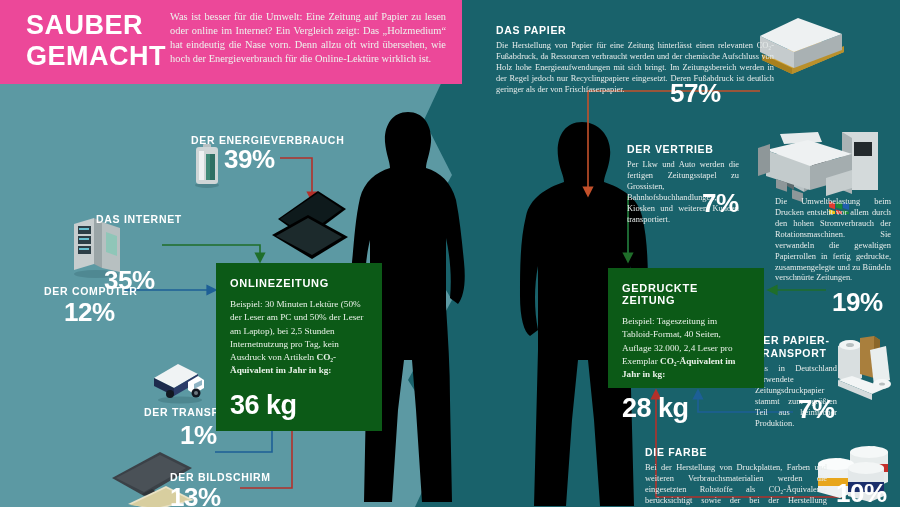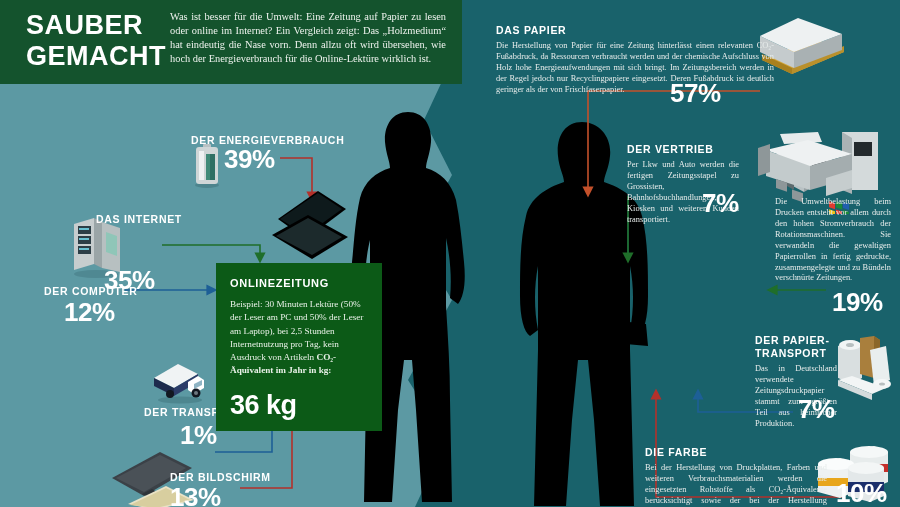--- a/index.html
+++ b/index.html
@@ -11,21 +11,21 @@
   }
   
   .bg-right{
     position:absolute;top:0;left:0;width:900px;height:507px;
   }
   .bg-right svg{display:block;}
 
   
   .header{
     position:absolute;left:0;top:0;width:462px;height:84px;
-    background:#14532d;z-index:6;
+    background:#ec4899;z-index:6;
     display:flex;align-items:flex-start;
   }
   .brand{
     width:170px;padding:12px 0 0 26px;color:#ffffff;
     font-weight:bold;letter-spacing:.5px;line-height:1.0;
   }
   .brand .l1{font-size:27px;display:block;}
   .brand .l2{font-size:27px;display:block;margin-top:4px;}
   .intro{
     flex:1;padding:10px 16px 0 0;color:#eef3ee;
@@ -350,14 +350,21 @@
     <div class="rbody">Das in Deutschland verwendete Zeitungsdruckpapier stammt zum größten Teil aus heimischer Produktion.</div>
   </div>
   <div class="rpct" style="left:798px;top:394px;">7%</div>
 
   <div class="rblock" style="left:645px;top:446px;width:182px;">
     <div class="rtitle">DIE FARBE</div>
     <div class="rbody">Bei der Herstellung von Druckplatten, Farben und weiteren Verbrauchsmaterialien werden die eingesetzten Rohstoffe als CO₂-Äquivalente berücksichtigt sowie der bei der Herstellung verwendete Strom. Sie tragen auch zur Treibhausbilanz eines Druckerzeugnisses bei.</div>
   </div>
   <div class="rpct" style="left:836px;top:478px;">10%</div>
 
+  <div class="card" id="card-print">
+    <div class="ctitle">GEDRUCKTE ZEITUNG</div>
+    <div class="cbody">
+      <span>Beispiel: Tageszeitung im Tabloid-Format, 40 Seiten, Auflage 32.000, 2,4 Leser pro Exemplar </span><b>CO₂-Äquivalent im Jahr in kg:</b>
+    </div>
+    <div class="cvalue">28 kg</div>
+  </div>
 
 </div>
 
 </body></html>

